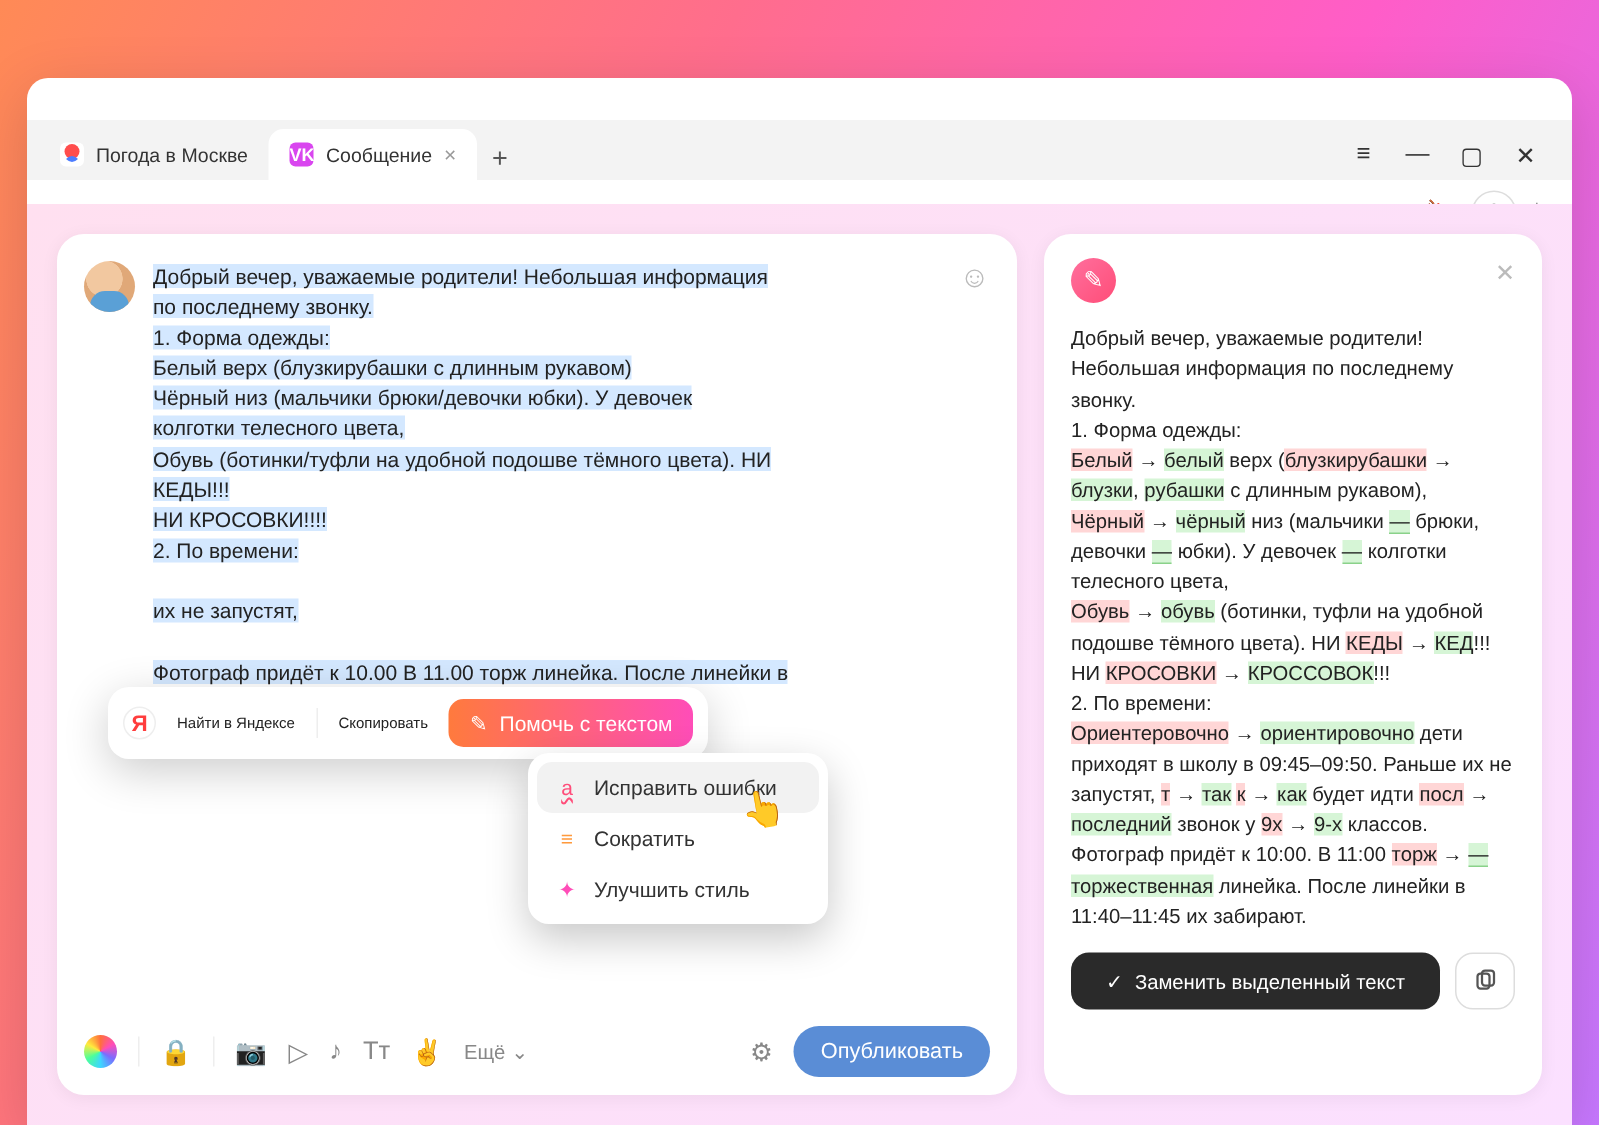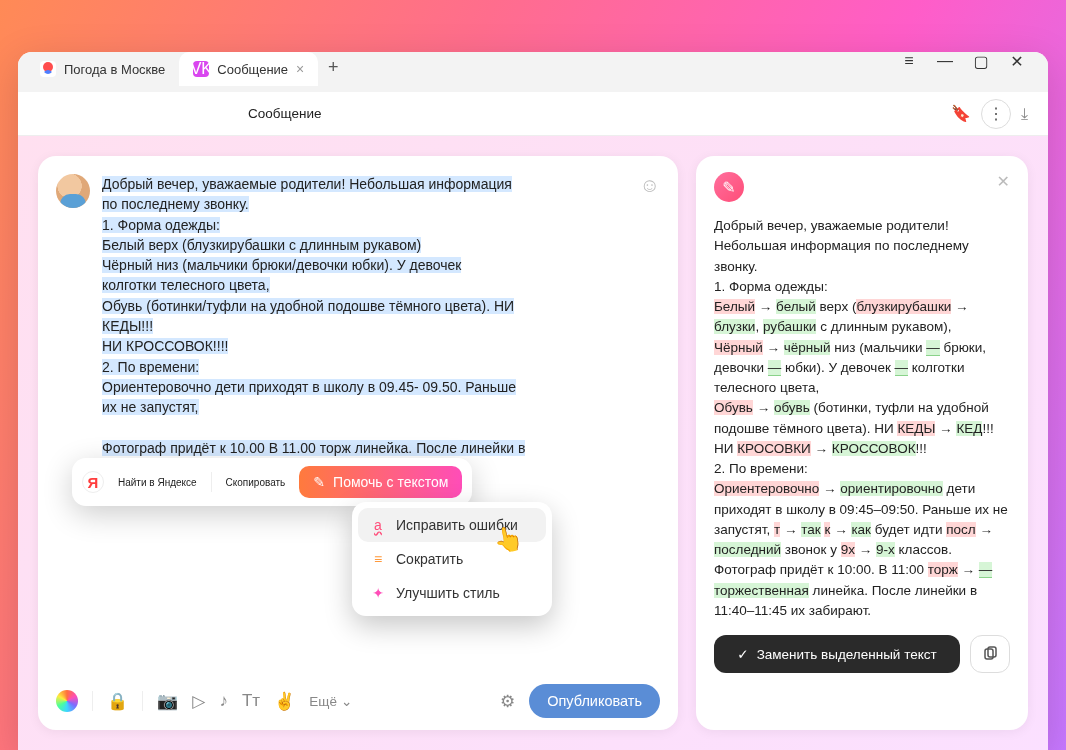--- a/index.html
+++ b/index.html
@@ -1,18 +1,18 @@
 <!DOCTYPE html>
 <html><head>
 <meta charset="utf-8">
 <style>
   * { box-sizing: border-box; margin: 0; padding: 0; font-family: -apple-system, BlinkMacSystemFont, 'Segoe UI', Arial, sans-serif; }
   body { width: 1066px; height: 750px; overflow: hidden; background: linear-gradient(115deg, #ff8a56 0%, #ff6d8d 35%, #ff5dc8 65%, #c678ff 100%); }
   .browser { position: absolute; top: 52px; left: 18px; right: 18px; bottom: 0; background: #fff; border-radius: 14px 14px 0 0; overflow: hidden; box-shadow: 0 10px 40px rgba(0,0,0,.15); }
-  .tabbar { height: 40px; display: flex; padding: 0 8px; background: #f3f3f3; }
+  .tabbar { height: 40px; display: flex; align-items: flex-end; padding: 0 8px; background: #f3f3f3; margin-top: 28px; }
   .tab { height: 34px; display: flex; align-items: center; padding: 0 14px; gap: 8px; font-size: 13px; color: #333; border-radius: 10px 10px 0 0; cursor: pointer; }
   .tab.active { background: #fff; }
   .tab .close { color: #999; font-size: 14px; }
   .tab-icon { width: 16px; height: 16px; border-radius: 4px; display: inline-flex; align-items: center; justify-content: center; }
   .newtab { width: 30px; height: 30px; display:flex; align-items:center; justify-content:center; color:#555; font-size:18px; cursor:pointer; }
   .winctrls { margin-left: auto; display: flex; gap: 18px; padding: 0 14px 6px 0; color:#333; }
   .winctrls span { cursor:pointer; width:18px; text-align:center; }
   .addr { height: 44px; background:#fff; display:flex; align-items:center; padding: 0 20px; border-bottom: 1px solid #eee; gap:10px; }
   .addr-text { font-size:13.5px; color:#222; flex:1; padding-left: 210px;}
   .addr-ico { color:#888; cursor:pointer; }
@@ -69,21 +69,21 @@
     <div class="tab">
       <span class="tab-icon" style="background:#fff;">
         <svg width="16" height="16" viewBox="0 0 16 16">
             <circle cx="8" cy="6" r="5" fill="#ff4d4d"></circle>
             <path d="M4 11 Q8 7 12 11 Q8 15 4 11" fill="#4d7dff"></path>
           </svg>
       </span>
       <span>Погода в Москве</span>
     </div>
     <div class="tab active">
-      <span class="tab-icon" style="background:#d946ef;color:#fff;font-size:16px;font-weight:normal; display:flex;align-items:center;justify-content:center;">VK</span>
+      <span class="tab-icon" style="background:#d946ef;color:#fff;font-size:12px;font-weight:bold; display:flex;align-items:center;justify-content:center;">VK</span>
       <span>Сообщение</span>
       <span class="close">×</span>
     </div>
     <div class="newtab">+</div>
     <div class="winctrls">
       <span>≡</span>
       <span>—</span>
       <span>▢</span>
       <span>✕</span>
     </div>
@@ -102,23 +102,23 @@
         <div class="avatar"></div>
         <div class="msg">
           <span class="hl">Добрый вечер, уважаемые родители! Небольшая информация</span><br>
           <span class="hl">по последнему звонку.</span><br>
           <span class="hl">1. Форма одежды:</span><br>
           <span class="hl">Белый верх (блузкирубашки с длинным рукавом)</span><br>
           <span class="hl">Чёрный низ (мальчики брюки/девочки юбки). У девочек</span><br>
           <span class="hl">колготки телесного цвета,</span><br>
           <span class="hl">Обувь (ботинки/туфли на удобной подошве тёмного цвета). НИ</span><br>
           <span class="hl">КЕДЫ!!!</span><br>
-          <span class="hl">НИ КРОССОВОК!!!!</span><br>
+          <span class="hl">НИ КРОСОВКИ!!!!</span><br>
           <span class="hl">2. По времени:</span><br>
-          <span class="hl">Ориентеровочно дети приходят в школу в 09.45- 09.50. Раньше</span><br>
+          <br>
           <span class="hl">их не запустят,</span><br>
           <br>
           <span class="hl">Фотограф придёт к 10.00 В 11.00 торж линейка. После линейки в</span><br>
           <span class="hl">11.40-11.45 их забирают</span>
         </div>
         <div class="emoji-btn">☺</div>
       </div>
 
       <div class="toolbar">
         <span class="aiplus"></span>

